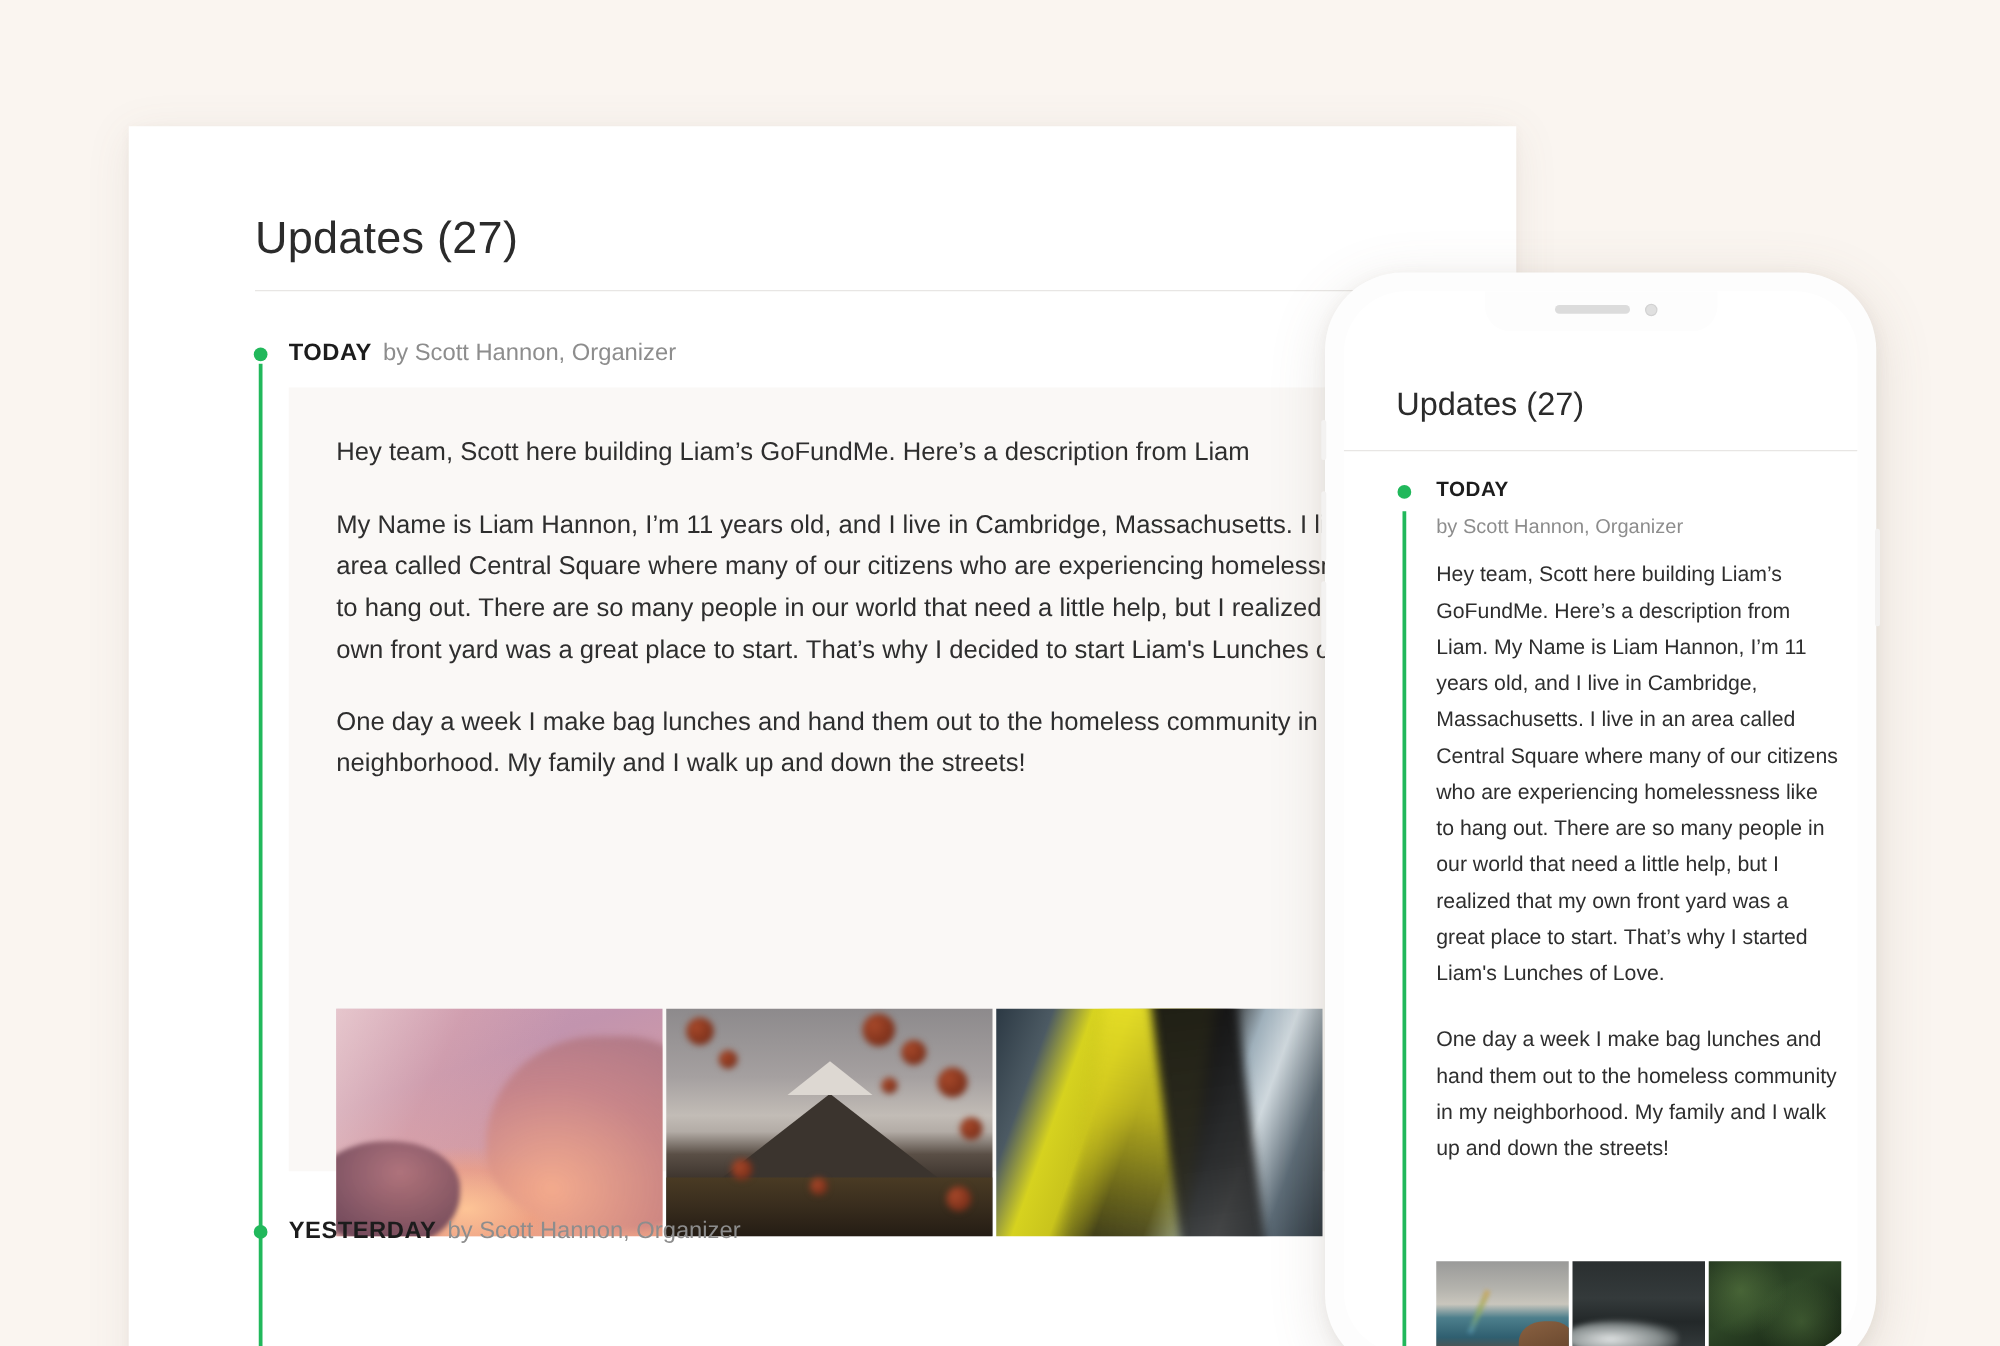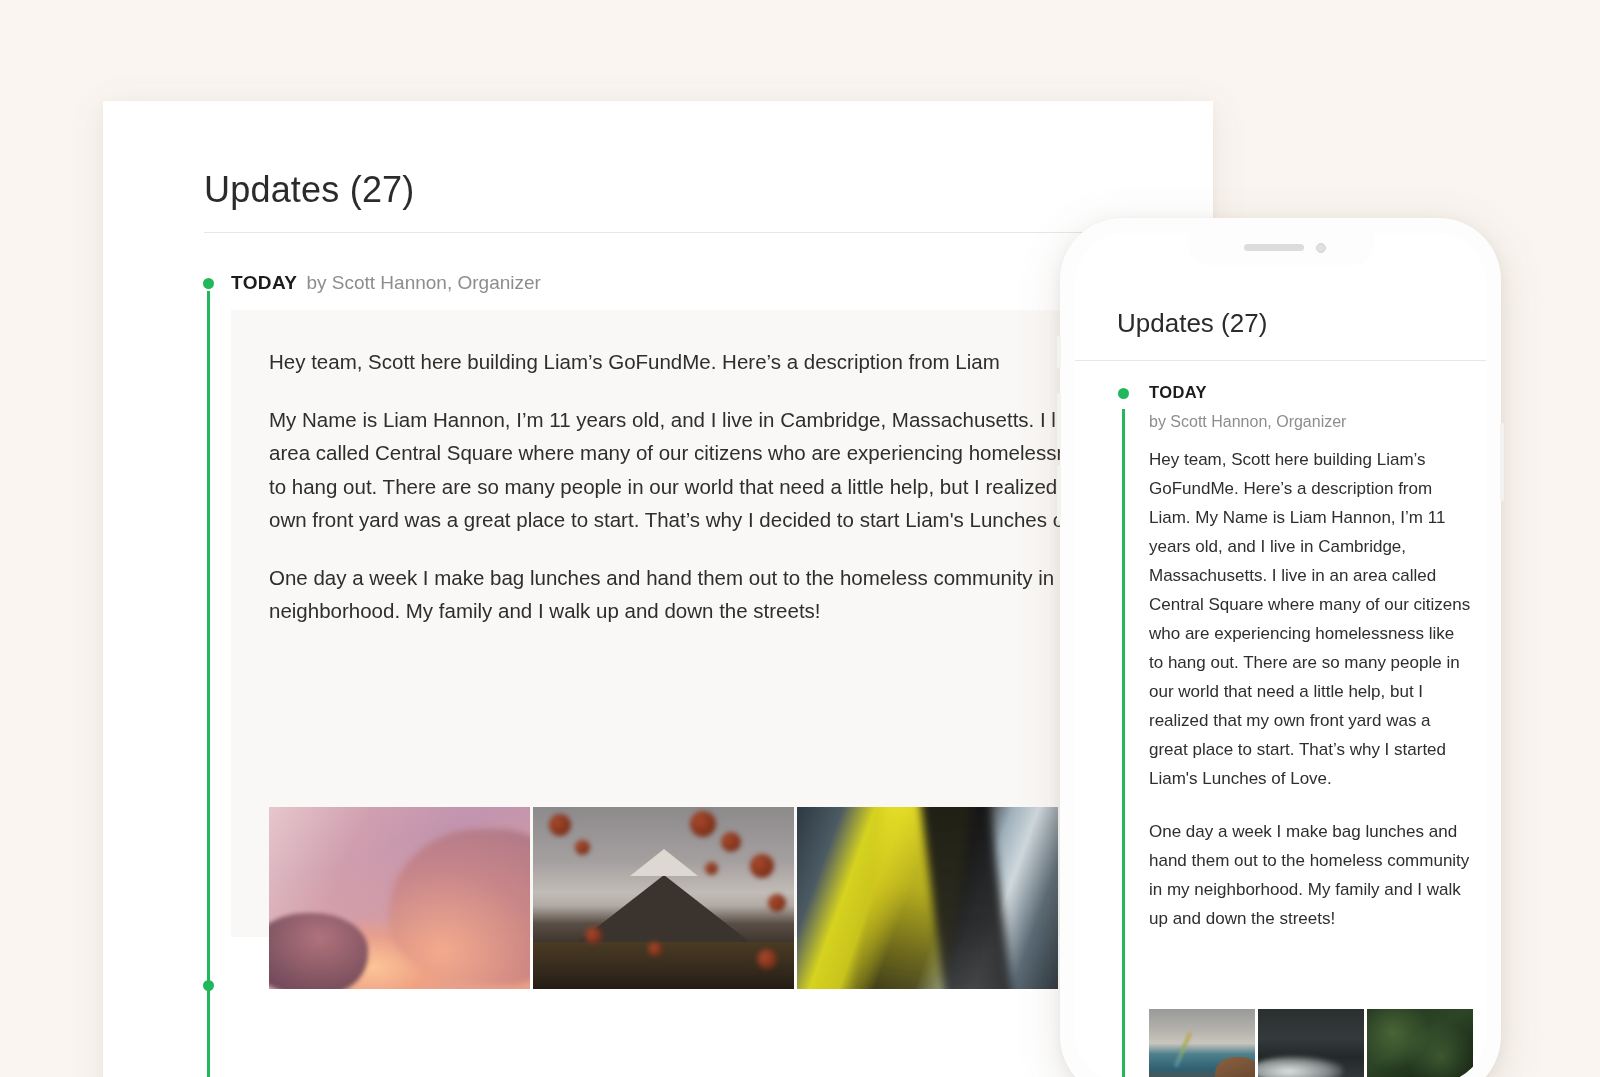--- a/index.html
+++ b/index.html
@@ -440,20 +440,23 @@
         <div class="bokeh" style="left:90%;top:48%;width:18px;height:18px;"></div>
         <div class="bokeh" style="left:66%;top:30%;width:13px;height:13px;"></div>
         <div class="bokeh" style="left:20%;top:66%;width:17px;height:17px;"></div>
         <div class="bokeh" style="left:44%;top:74%;width:14px;height:14px;"></div>
         <div class="bokeh" style="left:86%;top:78%;width:20px;height:20px;"></div>
       </div>
       <div class="photo ph-abstract"></div>
     </div>
 
     <div class="tl-dot yesterday"></div>
+    <div class="entry-head yesterday">
+      <span class="entry-day">YESTERDAY</span><span class="entry-by">by Scott Hannon, Organizer</span>
+    </div>
 
   </div>
 </div>
 
 <div class="phone">
 
   <div class="btn-side btn-mute"></div>
   <div class="btn-side btn-vol-up"></div>
   <div class="btn-side btn-vol-down"></div>
   <div class="btn-side btn-power"></div>

